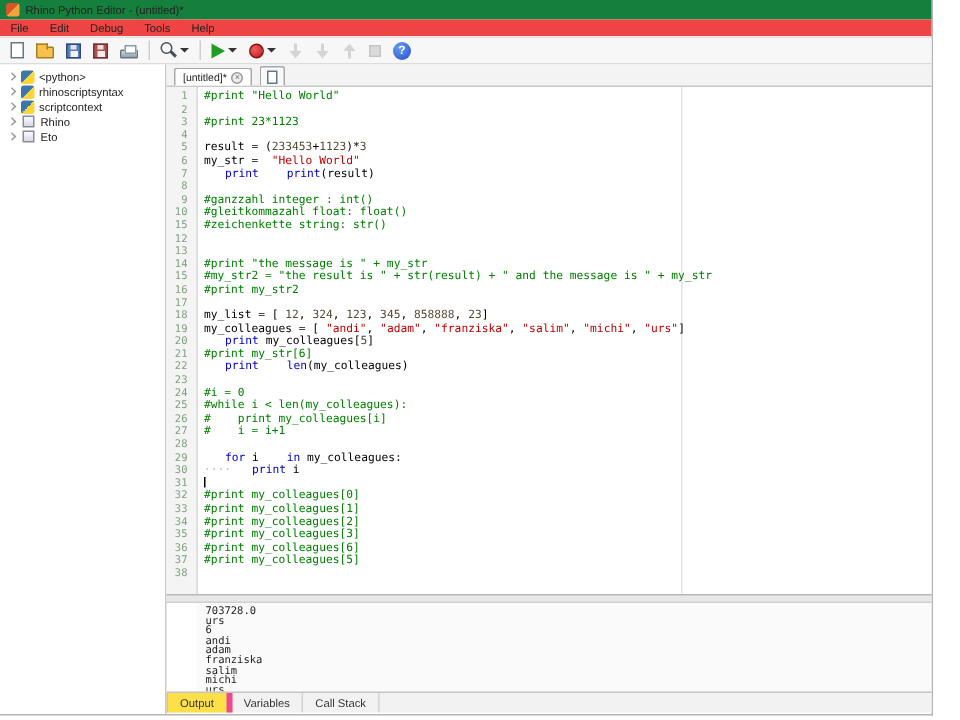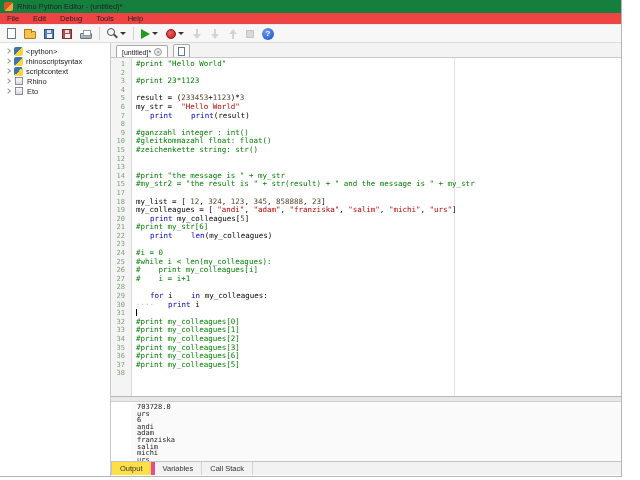--- a/index.html
+++ b/index.html
@@ -276,20 +276,25 @@
             <span class="lnum">14</span>
             <span class="fold"></span>
             <span class="ctext"><span class="tk-c">#print "the message is " + my_str</span></span>
           </div>
           <div class="row">
             <span class="lnum">15</span>
             <span class="fold"></span>
             <span class="ctext"><span class="tk-c">#my_str2 = "the result is " + str(result) + " and the message is " + my_str</span></span>
           </div>
           <div class="row">
+            <span class="lnum">16</span>
+            <span class="fold"></span>
+            <span class="ctext"><span class="tk-c">#print my_str2</span></span>
+          </div>
+          <div class="row">
             <span class="lnum">17</span>
             <span class="fold"></span>
             <span class="ctext"></span>
           </div>
           <div class="row">
             <span class="lnum">18</span>
             <span class="fold"></span>
             <span class="ctext"><span class="tk-p">my_list = [ </span><span class="tk-n">12</span><span class="tk-p">, </span><span class="tk-n">324</span><span class="tk-p">, </span><span class="tk-n">123</span><span class="tk-p">, </span><span class="tk-n">345</span><span class="tk-p">, </span><span class="tk-n">858888</span><span class="tk-p">, </span><span class="tk-n">23</span><span class="tk-p">]</span></span>
           </div>
           <div class="row">

